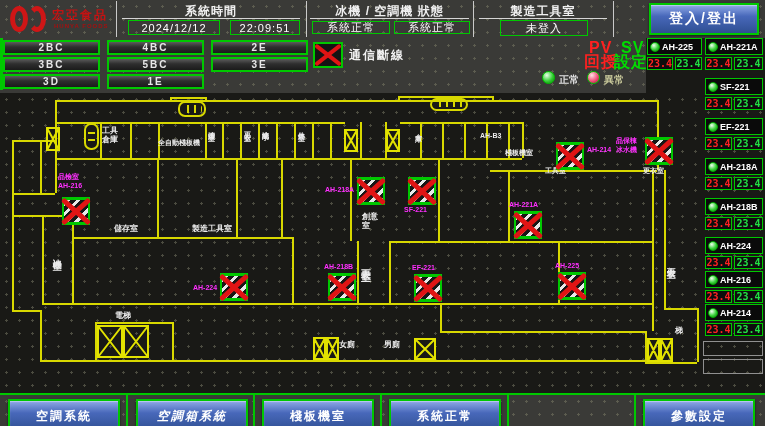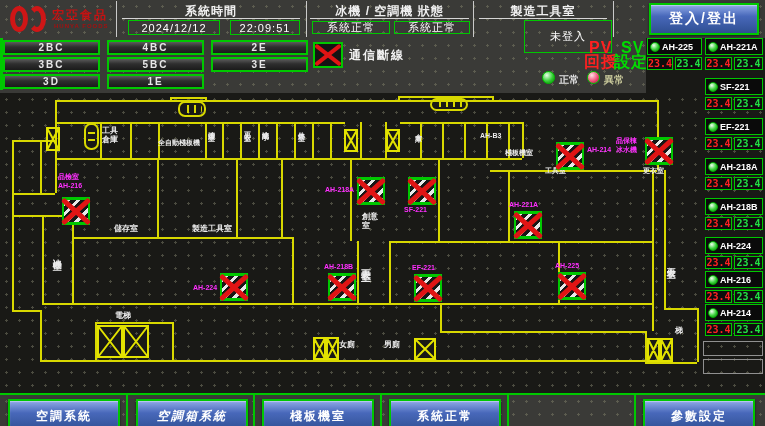--- a/index.html
+++ b/index.html
@@ -79,21 +79,21 @@
   <div class="gbox" style="left:128px;top:20px;width:92px;height:15px">2024/12/12</div>
   <div class="gbox" style="left:230px;top:20px;width:70px;height:15px">22:09:51</div>
 
   <div class="sec-h" style="left:306px;width:167px">冰機 / 空調機 狀態</div>
   <div class="hline" style="left:310px;width:159px"></div>
   <div class="gbox" style="left:312px;top:21px;width:78px;height:13px">系統正常</div>
   <div class="gbox" style="left:394px;top:21px;width:76px;height:13px">系統正常</div>
 
   <div class="sec-h" style="left:473px;width:140px">製造工具室</div>
   <div class="hline" style="left:479px;width:128px"></div>
-  <div class="gbox" style="left:524px;top:20px;width:88px;height:33px">未登入</div>
+  <div class="gbox" style="left:500px;top:20px;width:88px;height:16px">未登入</div>
 
   <button id="login-btn" class="bluebtn">登入/登出</button>
 
   <div id="left-accent"></div>
   <div id="floor-buttons">
       <button class="hbtn" style="left: 3px; top: 40px; width: 97px; height: 15px;">2BC</button>
       <button class="hbtn" style="left: 107px; top: 40px; width: 97px; height: 15px;">4BC</button>
       <button class="hbtn" style="left: 211px; top: 40px; width: 97px; height: 15px;">2E</button>
       <button class="hbtn" style="left: 3px; top: 57px; width: 97px; height: 15px;">3BC</button>
       <button class="hbtn" style="left: 107px; top: 57px; width: 97px; height: 15px;">5BC</button>

